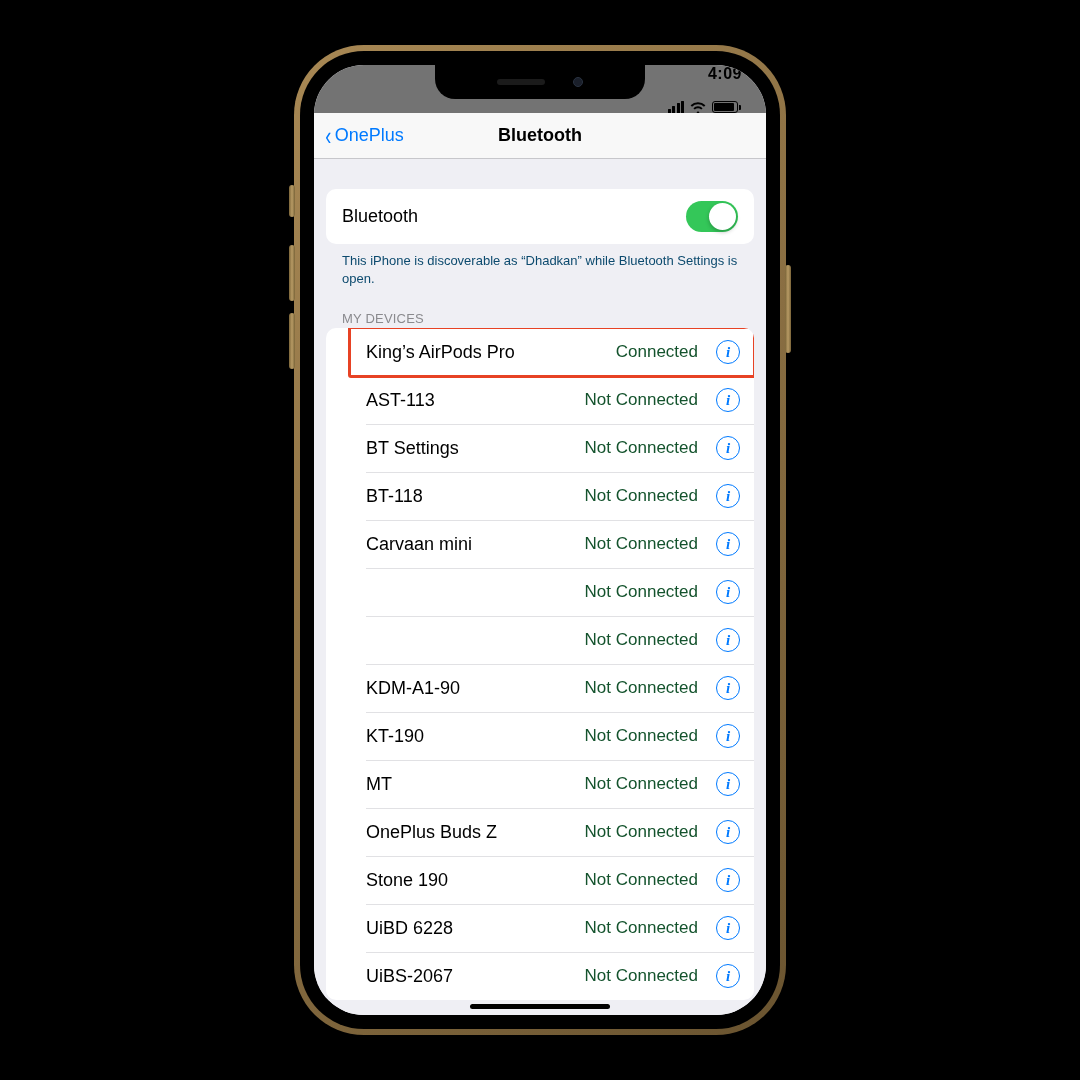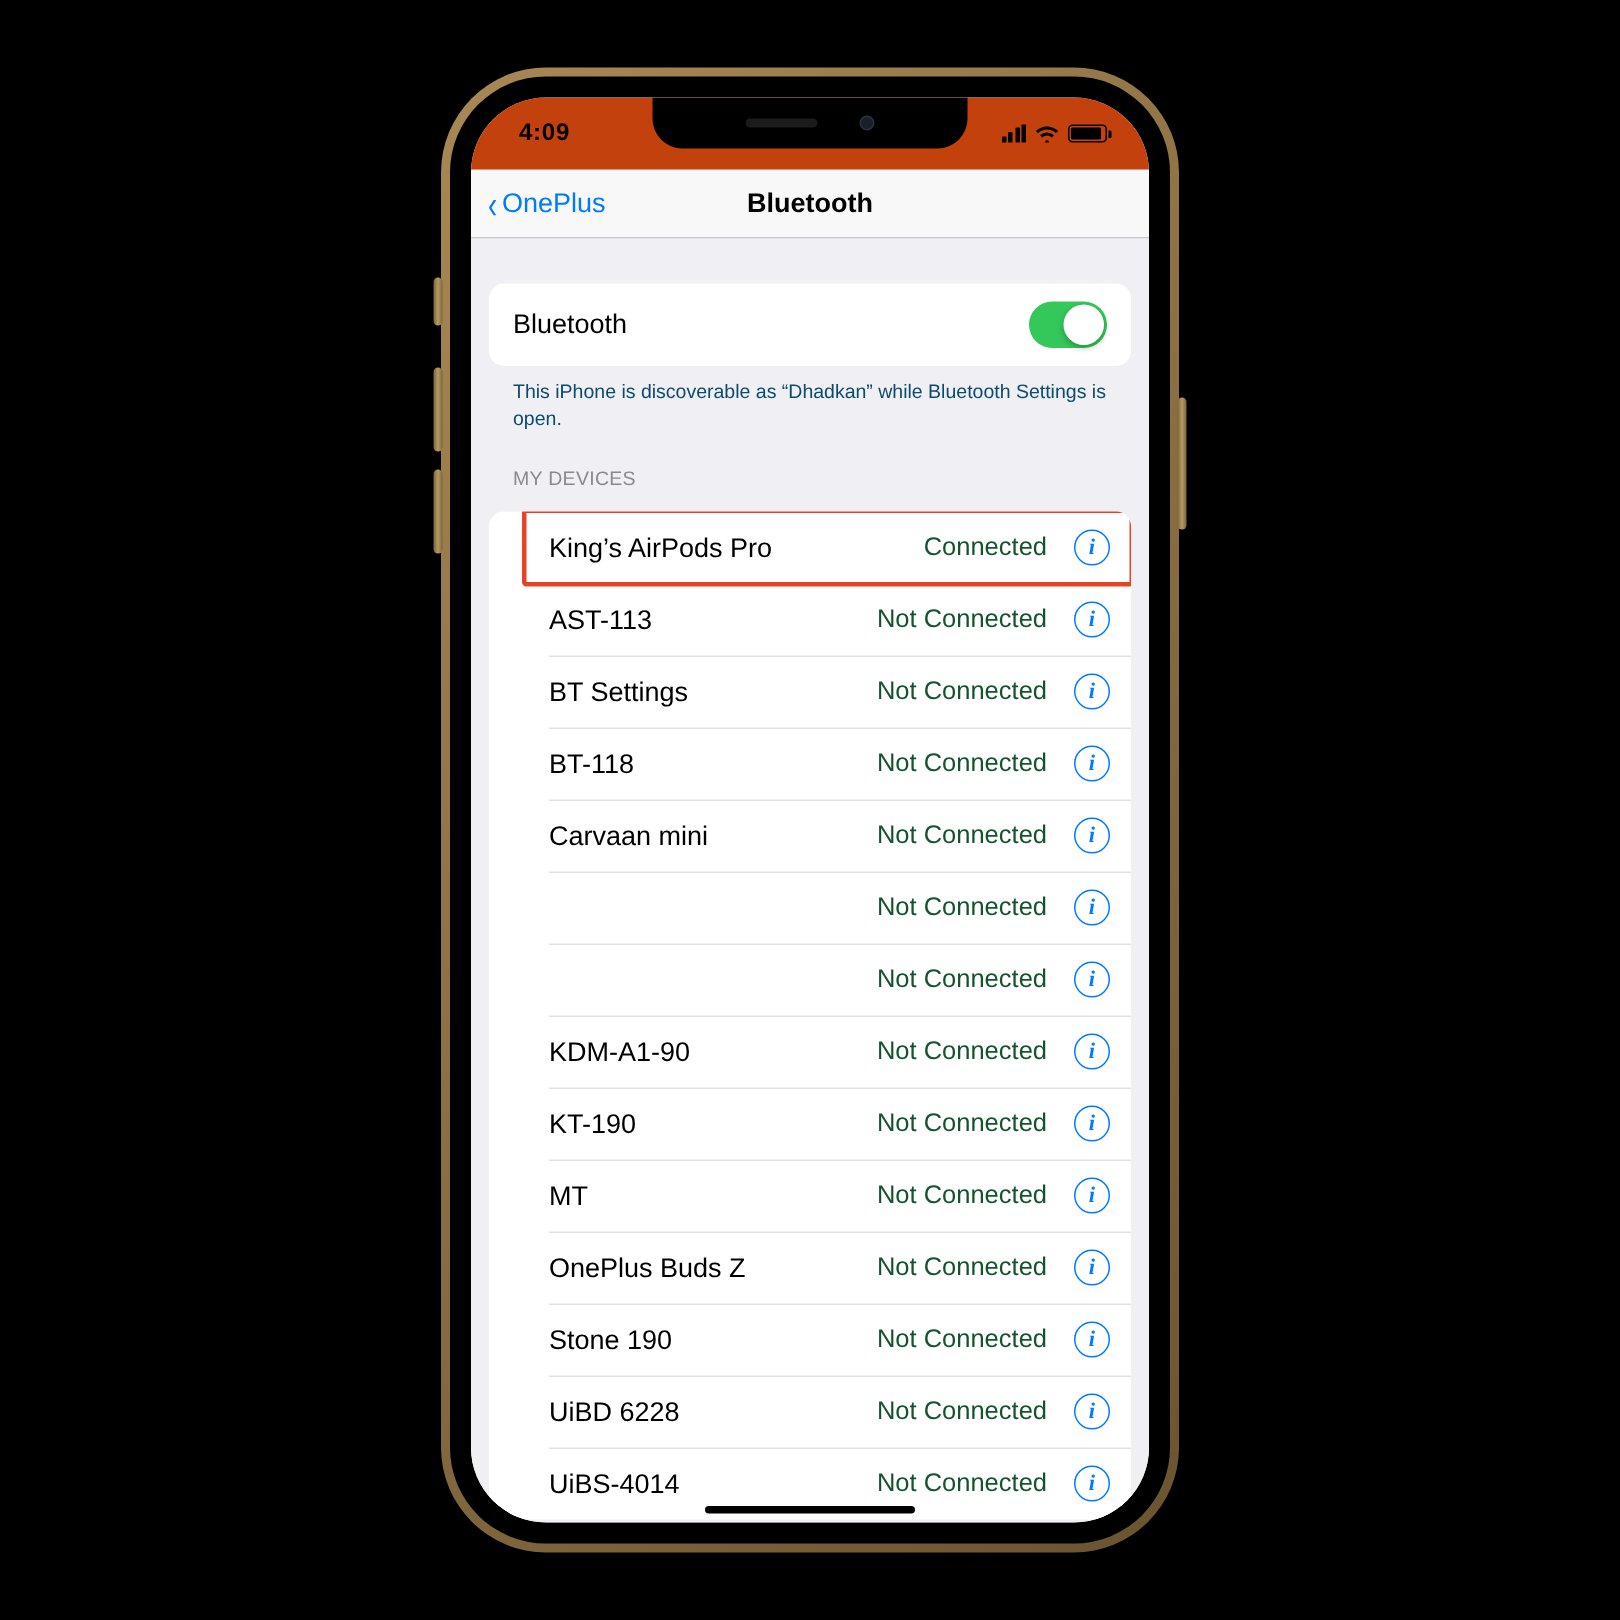--- a/index.html
+++ b/index.html
@@ -65,26 +65,27 @@
   .notch .speaker {
     width: 48px; height: 6px; background: #1b1b1b; border-radius: 3px;
   }
   .notch .camera {
     width: 10px; height: 10px; background: #1a1f2a; border-radius: 50%;
     border: 1px solid #2a3342;
   }
   .status-bar {
     height: 48px;
     display: flex;
-    align-items: center;
+    align-items: flex-end;
     justify-content: space-between;
     padding: 0 24px;
-    background: #c2410c;
+    background: #737373;
     position: relative;
     z-index: 40;
+    flex-direction: column;
   }
   .status-time {
     font-weight: 600;
     font-size: 16px;
     letter-spacing: 0.5px;
     padding-left: 8px;
   }
   .status-right { display:flex; align-items:center; gap:6px; padding-right:4px; }
   .signal-icon { display:flex; align-items:flex-end; gap:1.5px; height:12px; }
   .signal-icon span { width:3px; background:#000; border-radius:0.5px; }
@@ -138,21 +139,21 @@
     width: 52px; height: 31px; background: #34c759; border-radius: 16px; position: relative;
   }
   .switch-knob {
     position: absolute; right: 2px; top: 2px; width: 27px; height: 27px; background: #fff; border-radius: 50%;
     box-shadow: 0 2px 4px rgba(0,0,0,0.25);
   }
   .footnote {
     font-size: 13px; color: #0c4a6e; padding: 8px 28px 0; line-height: 1.35;
   }
   .section-header {
-    font-size: 13px; color: #8a8a8e; padding: 24px 28px 15px; text-transform: uppercase;
+    font-size: 13px; color: #8a8a8e; padding: 24px 28px 2px; text-transform: uppercase;
     letter-spacing: 0.2px;
   }
   .list {
     margin: 0 12px; background: #fff; border-radius: 10px; overflow: hidden;
   }
   .row {
     display: flex; align-items: center; min-height: 48px;
     padding: 10px 14px 10px 16px; gap: 10px; position: relative; margin-left: 24px;
   }
   .row + .row::before {
@@ -295,21 +296,21 @@
               <div class="name">Stone 190</div>
               <div class="status">Not Connected</div>
               <div class="info-btn">i</div>
             </div>
             <div class="row">
               <div class="name">UiBD 6228</div>
               <div class="status">Not Connected</div>
               <div class="info-btn">i</div>
             </div>
             <div class="row">
-              <div class="name">UiBS-4014</div>
+              <div class="name">UiBS-2067</div>
               <div class="status">Not Connected</div>
               <div class="info-btn">i</div>
             </div>
           </div>
       </div>
 
       <div class="home-indicator"></div>
     </div>
   </div>
 </div>

